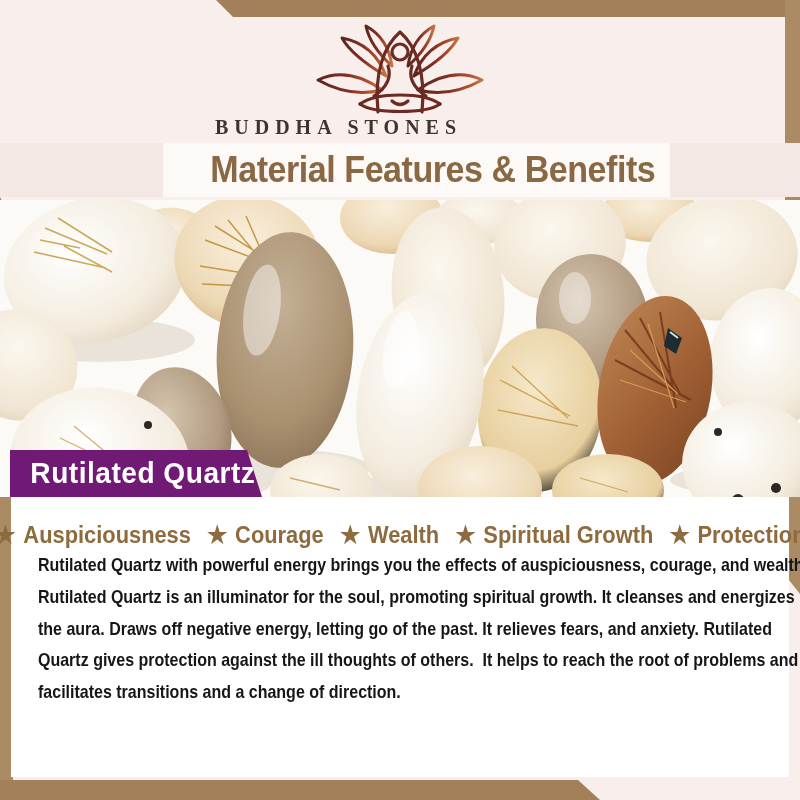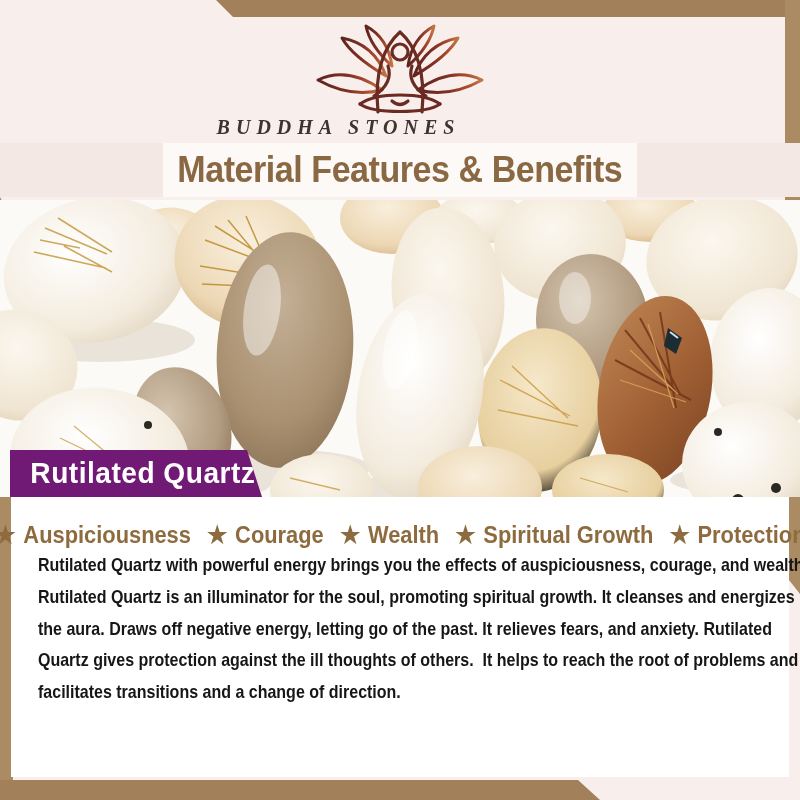--- a/index.html
+++ b/index.html
@@ -14,24 +14,24 @@
   .right-band{position:absolute;left:785px;top:0;width:15px;height:594px;background:#ab8b63;
     clip-path:polygon(0 0,15px 0,15px 594px,0 575px);}
   .left-band{position:absolute;left:0;top:197px;width:13px;height:603px;background:#ab8b63;
     clip-path:polygon(0 0,13px 25px,13px 603px,0 603px);}
   .bottom-band{position:absolute;left:0;top:780px;width:600px;height:20px;background:#a2815a;
     clip-path:polygon(0 0,578px 0,600px 20px,0 20px);}
   
   .logo{position:absolute;left:306px;top:20px;width:188px;height:96px;}
   .brand{position:absolute;left:0;top:116px;width:677px;text-align:center;
     font-family:"Liberation Serif", serif;font-size:20px;font-weight:600;
-    letter-spacing:6px;color:#3e332d;font-style:italic;}
+    letter-spacing:6px;color:#3e332d;}
   .title-band{position:absolute;left:0;top:143px;width:800px;height:54px;background:#f4e8e4;}
   .title-box{position:absolute;left:163px;top:0;width:474px;height:54px;background:#fcf9f7;
-    display:flex;align-items:center;justify-content:center;}
+    display:flex;align-items:center;justify-content:center;padding-left:33px;}
   .title-text{font-size:37px;font-weight:700;color:#8a6843;white-space:nowrap;
     letter-spacing:-0.5px;transform:scaleX(.92);}
   
   .photo{position:absolute;left:0;top:200px;width:800px;height:297px;background:#fbfaf7;}
   .photo svg{display:block;}
   .stone-label{position:absolute;left:10px;top:450px;width:252px;height:47px;background:#701a75;
     clip-path:polygon(0 0,237px 0,252px 47px,0 47px);display:flex;align-items:center;}
   .stone-label .lbl{color:#ffffff;font-size:29px;font-weight:700;padding-left:21px;
     letter-spacing:.5px;white-space:nowrap;transform:scaleX(.97);transform-origin:0 50%;}
   

